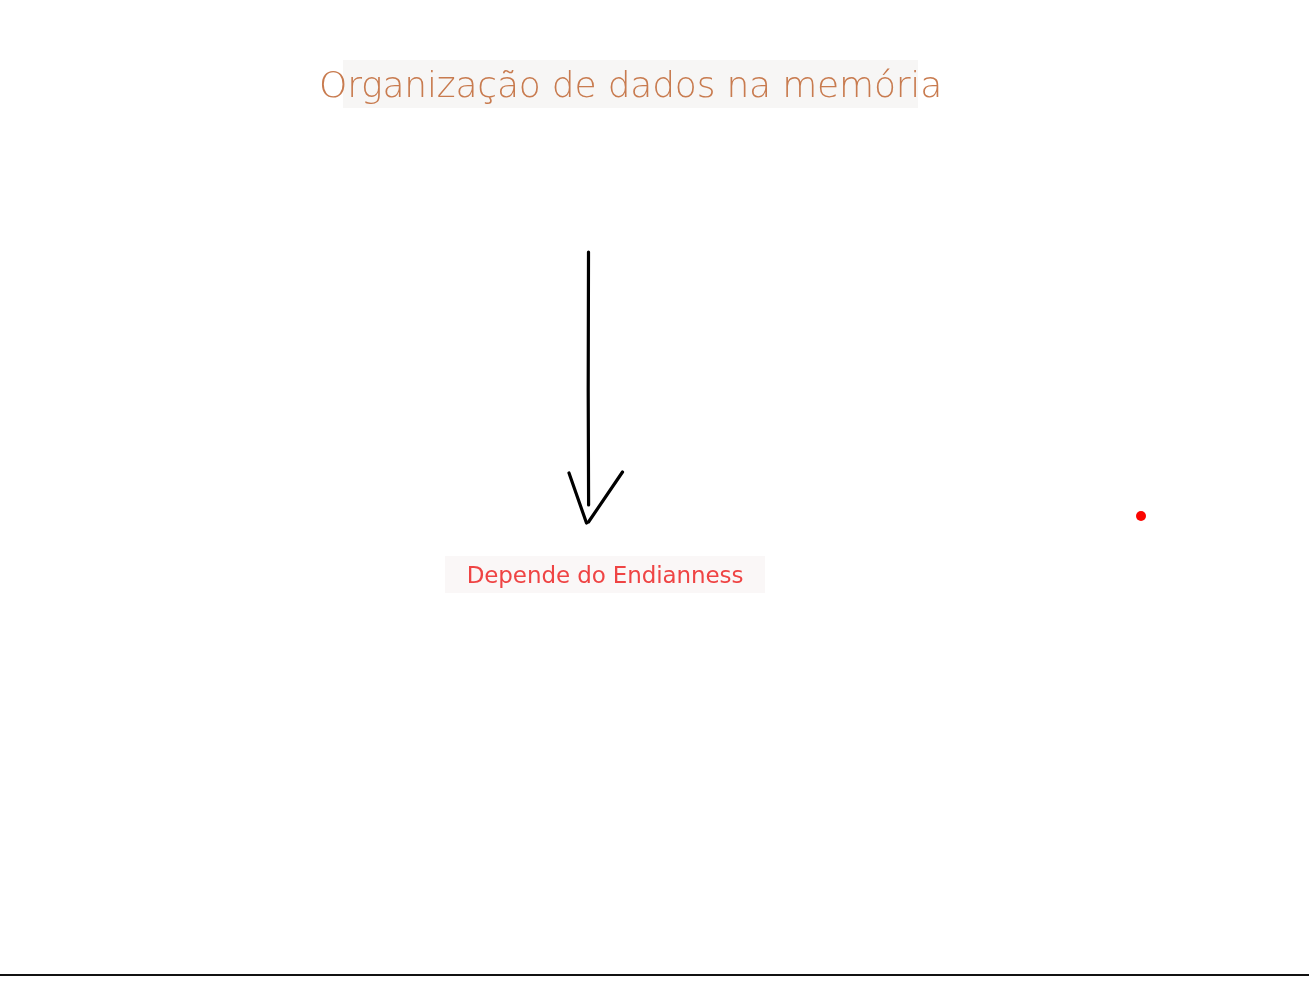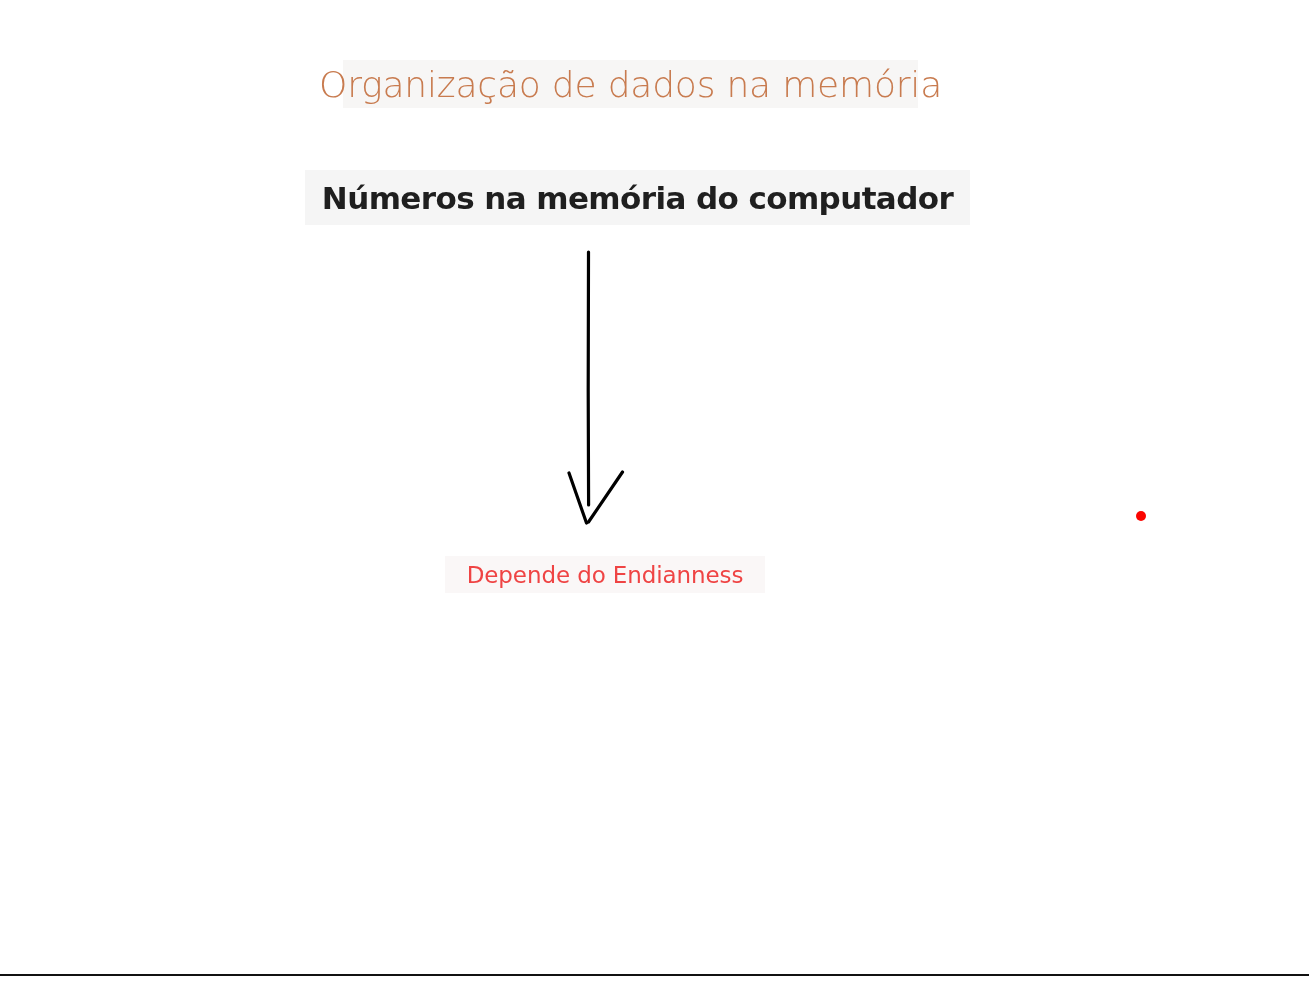--- a/index.html
+++ b/index.html
@@ -113,21 +113,20 @@
     background: #111111;
   }
 </style>
 </head>
 <body>
 
 <div class="slide">
 
   <div class="title">Organização de dados na memória</div>
 
-  <div class="subtitle">Números na memória do computador</div>
 
   <div class="arrow-wrap">
     <svg viewBox="0 0 110 300" xmlns="http://www.w3.org/2000/svg">
 
       <path d="M 43.5 12 L 43.2 150 L 43.6 265" stroke="#000000" stroke-width="3.2" stroke-linecap="round" fill="none"></path>
 
       <path d="M 24.0 233 L 41.5 283" stroke="#000000" stroke-width="3.2" stroke-linecap="round" fill="none"></path>
 
       <path d="M 77.5 232 L 43.5 282" stroke="#000000" stroke-width="3.2" stroke-linecap="round" fill="none"></path>
     </svg>

